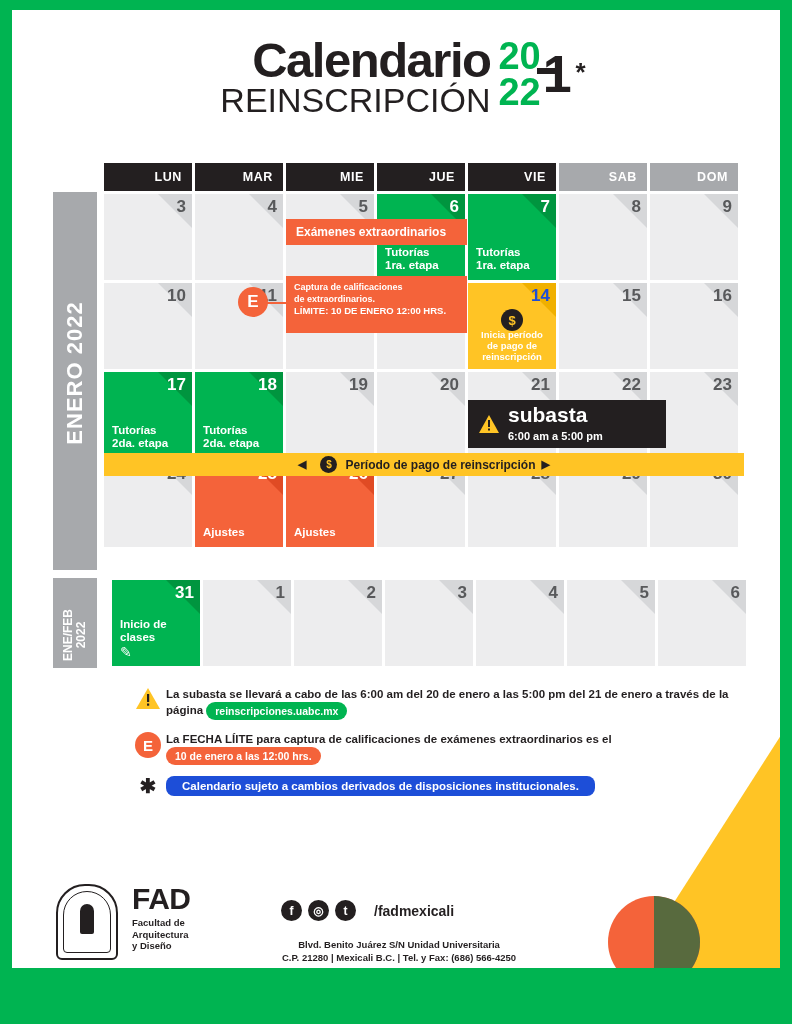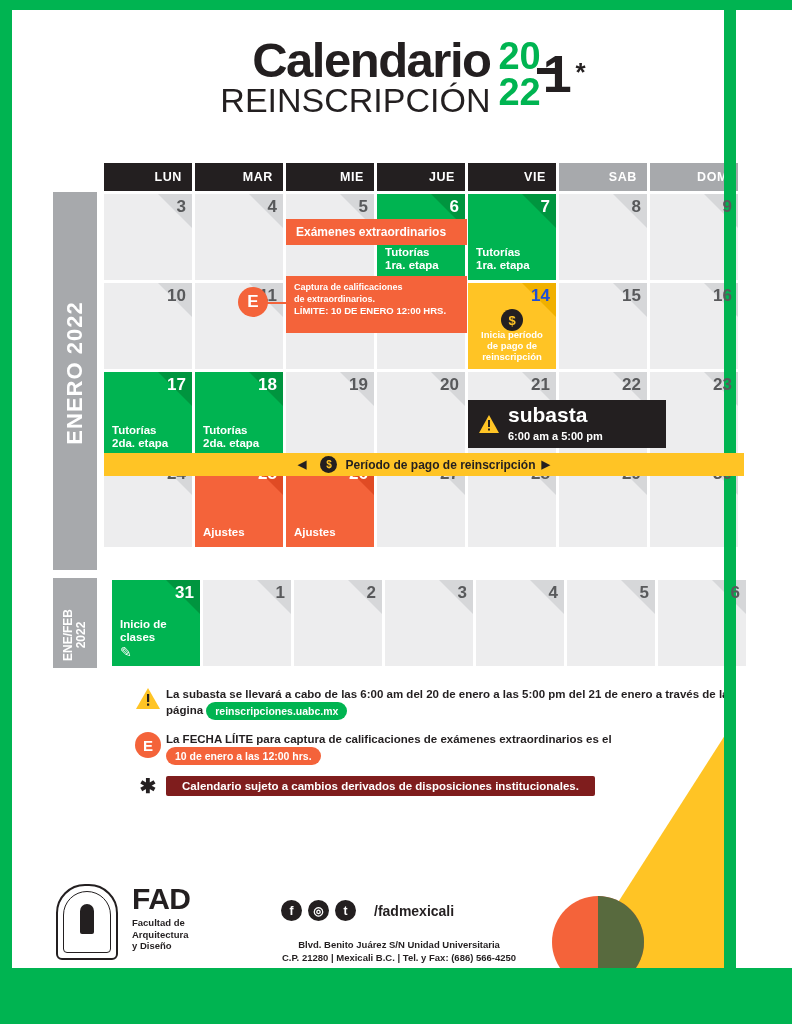--- a/index.html
+++ b/index.html
@@ -4,21 +4,21 @@
 <style>
   html,body{margin:0;padding:0;}
   body{
     width:792px;height:1024px;
     background:#ffffff;
     font-family:"Liberation Sans", sans-serif;
     color:#231f20;
     position:relative;
     overflow:hidden;
   }
-  .page{position:relative;width:736px;height:1024px;}
+  .page{position:relative;width:792px;height:1024px;}
 
   
   .title-wrap{
     position:absolute;left:0;top:38px;width:792px;
     display:flex;justify-content:center;align-items:flex-start;
   }
   .title-left{ text-align:right; }
   .t-cal{
     font-size:49px;font-weight:bold;letter-spacing:-1.5px;line-height:44px;
     color:#231f20;
@@ -173,21 +173,21 @@
     padding:1px 9px;font-size:10.5px;font-weight:bold;vertical-align:middle;
   }
   .pill-orange{
     display:inline-block;background:#f4633a;color:#fff;border-radius:9px;
     padding:1px 9px;font-size:10.5px;font-weight:bold;vertical-align:middle;
   }
   .note-star{display:flex;align-items:center;margin-top:4px;}
   .note-star .ico{width:36px;flex:0 0 36px;display:flex;justify-content:center;}
   .star{font-size:20px;font-weight:bold;color:#231f20;line-height:14px;}
   .pill-gray{
-    display:inline-block;background:#7f1d1d;color:#fff;border-radius:2px;
+    display:inline-block;background:#1d4ed8;color:#fff;border-radius:8px;
     padding:4px 16px;font-size:11.5px;font-weight:bold;
   }
 
   
   .footer{position:absolute;left:56px;top:884px;width:700px;}
   .seal{
     width:58px;height:72px;border:2px solid #231f20;border-radius:29px 29px 6px 6px;
     position:relative;float:left;margin-right:14px;
   }
   .seal .inner{

